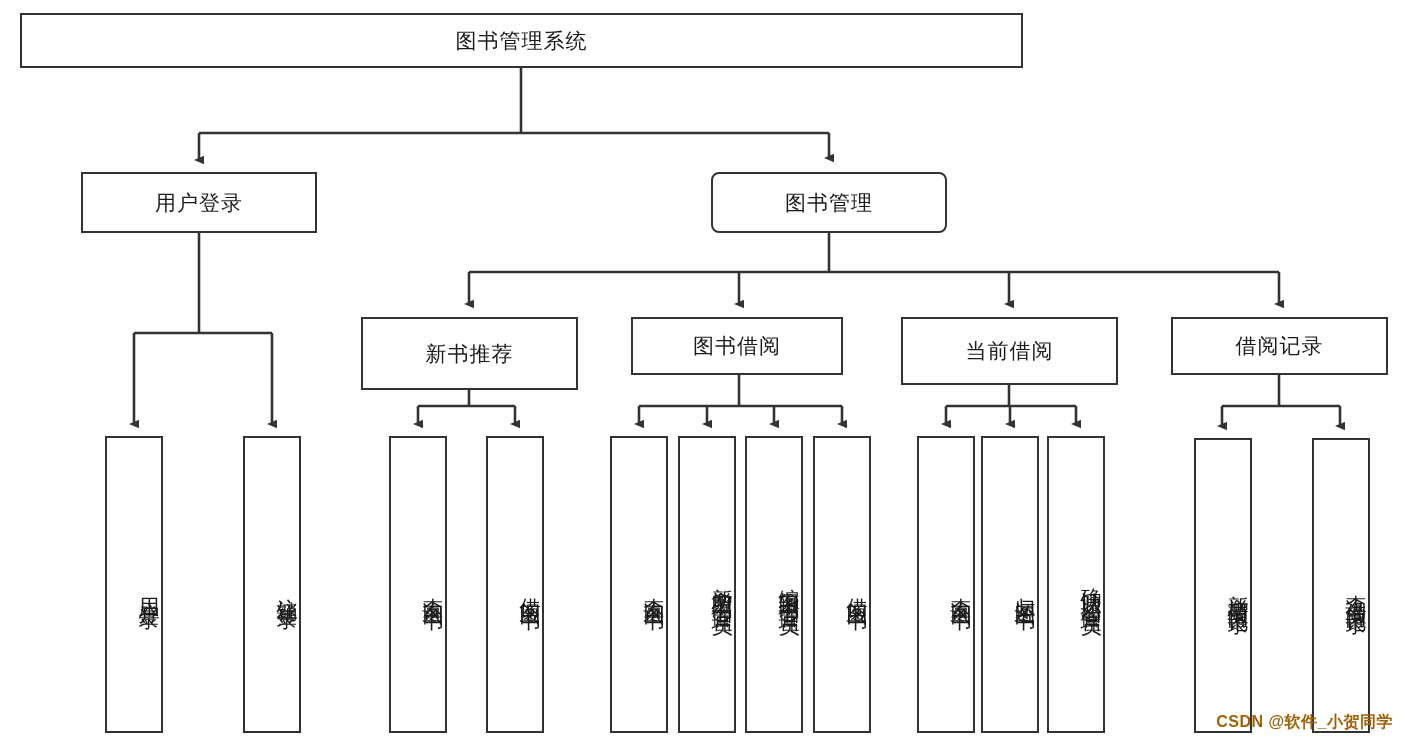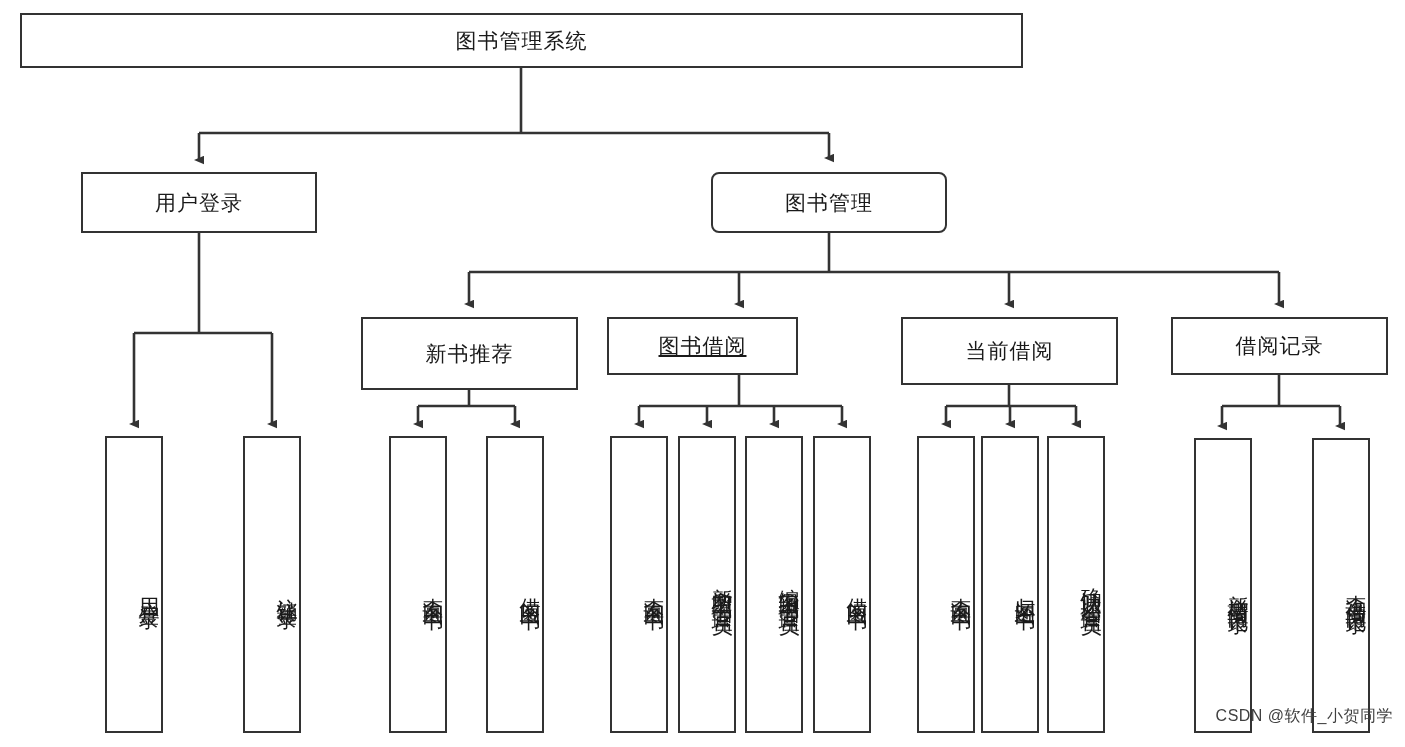--- a/index.html
+++ b/index.html
@@ -51,26 +51,27 @@
     padding-top: 8px;
     align-items: flex-start;
     justify-content: center;
   }
   .node .label {
     display: block;
   }
   #watermark {
     position: absolute;
     right: 12px;
-    bottom: 20px;
+    bottom: 14px;
     font-size: 16px;
-    color: #404040;
+    color: #a16207;
     letter-spacing: 0.5px;
     white-space: nowrap;
     pointer-events: none;
+    font-weight: bold;
   }
 </style>
 </head>
 <body>
 
 <div id="diagram-root">
 
   <svg id="edge-layer" viewBox="0 0 1405 747" width="1405" height="747" xmlns="http://www.w3.org/2000/svg">
     <defs>
       <marker id="arrowhead" markerWidth="10" markerHeight="10" refX="4.2" refY="5" orient="auto" markerUnits="userSpaceOnUse">
@@ -129,21 +130,21 @@
   <div class="node horizontal" style="left:81px; top:172px; width:236px; height:61px;">
     <span class="label">用户登录</span>
   </div>
   <div class="node horizontal" style="left:711px; top:172px; width:236px; height:61px;border-radius:8px;">
     <span class="label">图书管理</span>
   </div>
 
   <div class="node horizontal" style="left:361px; top:317px; width:217px; height:73px;">
     <span class="label">新书推荐</span>
   </div>
-  <div class="node horizontal" style="left:607px; top:317px; width:191px; height:58px;text-decoration:underline;">
+  <div class="node horizontal" style="left:631px; top:317px; width:212px; height:58px;">
     <span class="label">图书借阅</span>
   </div>
   <div class="node horizontal" style="left:901px; top:317px; width:217px; height:68px;">
     <span class="label">当前借阅</span>
   </div>
   <div class="node horizontal" style="left:1171px; top:317px; width:217px; height:58px;justify-content:center;">
     <span class="label">借阅记录</span>
   </div>
 
   <div class="node vertical" style="left:105px; top:436px; width:58px; height:297px;">

